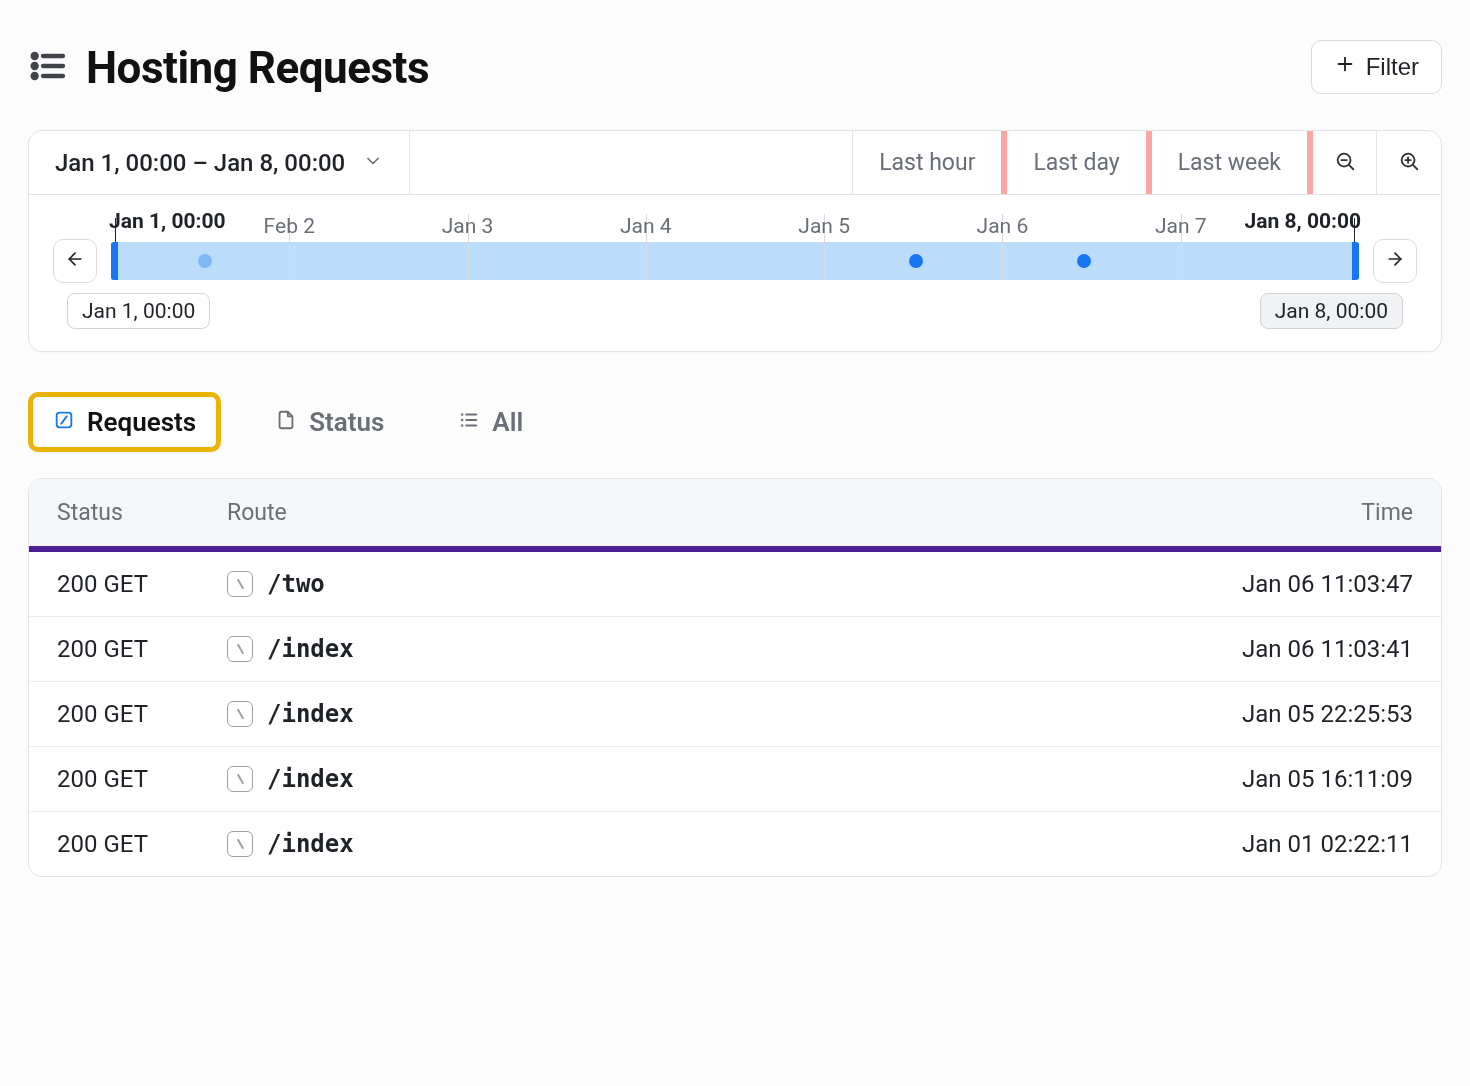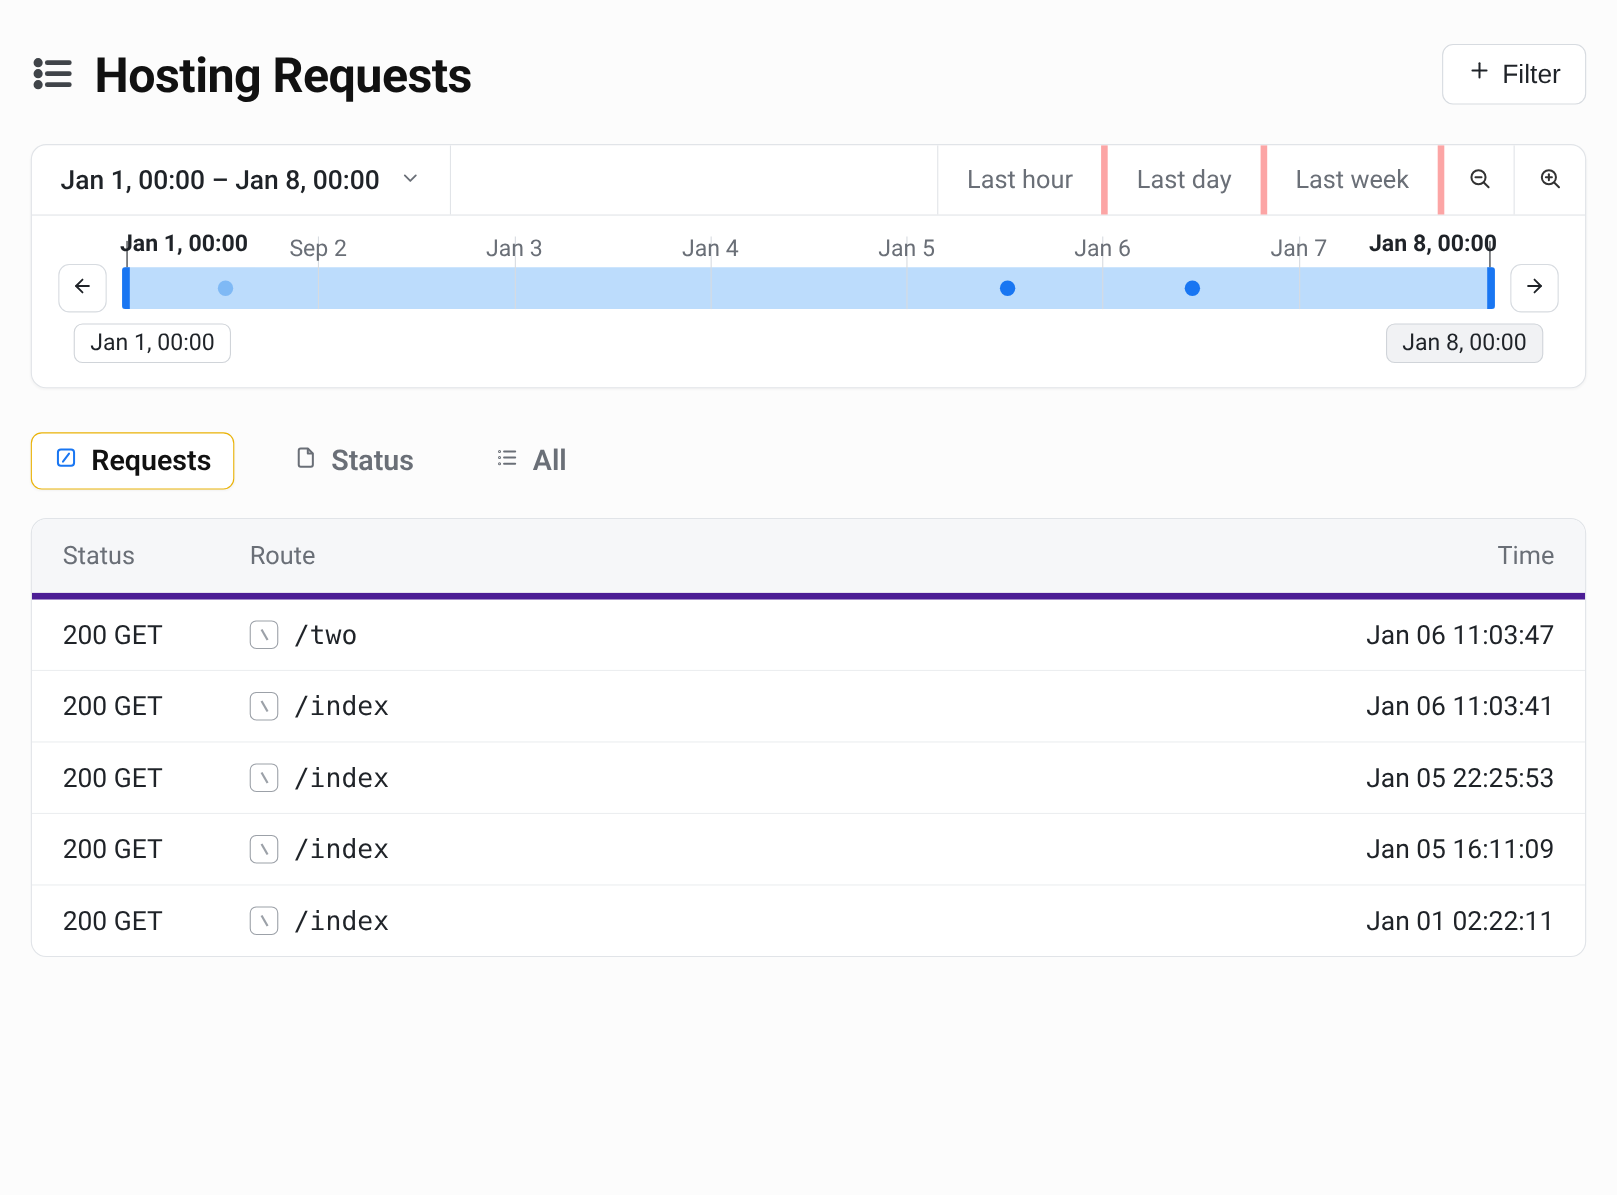--- a/index.html
+++ b/index.html
@@ -104,21 +104,21 @@
   .chip.grey { background:#f1f2f4; }
 
   
   .tabs-row { display:flex; align-items:center; gap:34px; margin-bottom:26px; }
   .tab {
     display:flex; align-items:center; gap:12px; font-size:26px;
     font-weight:600; color:#6a6f77; cursor:pointer; padding:10px 20px;
     border-radius:10px;
   }
   .tab.active {
-    color:#111; border:1px solid #eab308; background:#fff;
+    color:#111; border:5px solid #eab308; background:#fff;
     box-shadow:0 1px 2px rgba(0,0,0,0.04);
   }
   .tab svg { width:22px; height:22px; }
   .tab.active svg path, .tab.active svg rect { stroke:#1976f2; }
 
   
   .table-wrap {
     border:1px solid #e1e4e8; border-radius:14px; overflow:hidden;
     background:#fff;
   }
@@ -137,21 +137,21 @@
   .table-row:last-child { border-bottom:none; }
   .route-cell { display:flex; align-items:center; gap:14px; }
   .route-icon {
     width:26px; height:26px; border:1.5px solid #9ca1a8; border-radius:6px;
     display:flex; align-items:center; justify-content:center;
   }
   .route-icon span {
     display:block; width:11px; height:2px; background:#9ca1a8;
     transform:rotate(60deg);
   }
-  .route-path { font-family: ui-monospace, SFMono-Regular, Menlo, monospace; }
+  .route-path { font-family: ui-monospace, SFMono-Regular, Menlo, monospace; font-weight: bold; }
 </style>
 </head>
 <body>
 
 <div class="header-row">
   <div class="title-group">
     <span>
       <svg width="40" height="40" viewBox="0 0 24 24" fill="none" stroke="#404449" stroke-width="2.6" stroke-linecap="round">
         <circle cx="4" cy="6" r="1.2" fill="#404449"></circle>
         <line x1="9" y1="6" x2="21" y2="6"></line>
@@ -222,21 +222,21 @@
               <polyline points="12 19 5 12 12 5"></polyline>
             </svg>
         </span>
       </div>
       <div class="timeline-track" id="timeline-track">
         <div class="timeline-end-tick" style="left:4px;"></div>
         <div class="timeline-end-tick" style="right:4px;"></div>
         <div class="timeline-handle left"></div>
         <div class="timeline-handle right"></div>
       <div class="timeline-tick" style="left: 14.2857%;"></div>
-          <div class="timeline-tick-label" style="left: 14.2857%;">Sep 2</div>
+          <div class="timeline-tick-label" style="left: 14.2857%;">Feb 2</div>
           <div class="timeline-tick" style="left: 28.5714%;"></div>
           <div class="timeline-tick-label" style="left: 28.5714%;">Jan 3</div>
           <div class="timeline-tick" style="left: 42.8571%;"></div>
           <div class="timeline-tick-label" style="left: 42.8571%;">Jan 4</div>
           <div class="timeline-tick" style="left: 57.1429%;"></div>
           <div class="timeline-tick-label" style="left: 57.1429%;">Jan 5</div>
           <div class="timeline-tick" style="left: 71.4286%;"></div>
           <div class="timeline-tick-label" style="left: 71.4286%;">Jan 6</div>
           <div class="timeline-tick" style="left: 85.7143%;"></div>
           <div class="timeline-tick-label" style="left: 85.7143%;">Jan 7</div>

